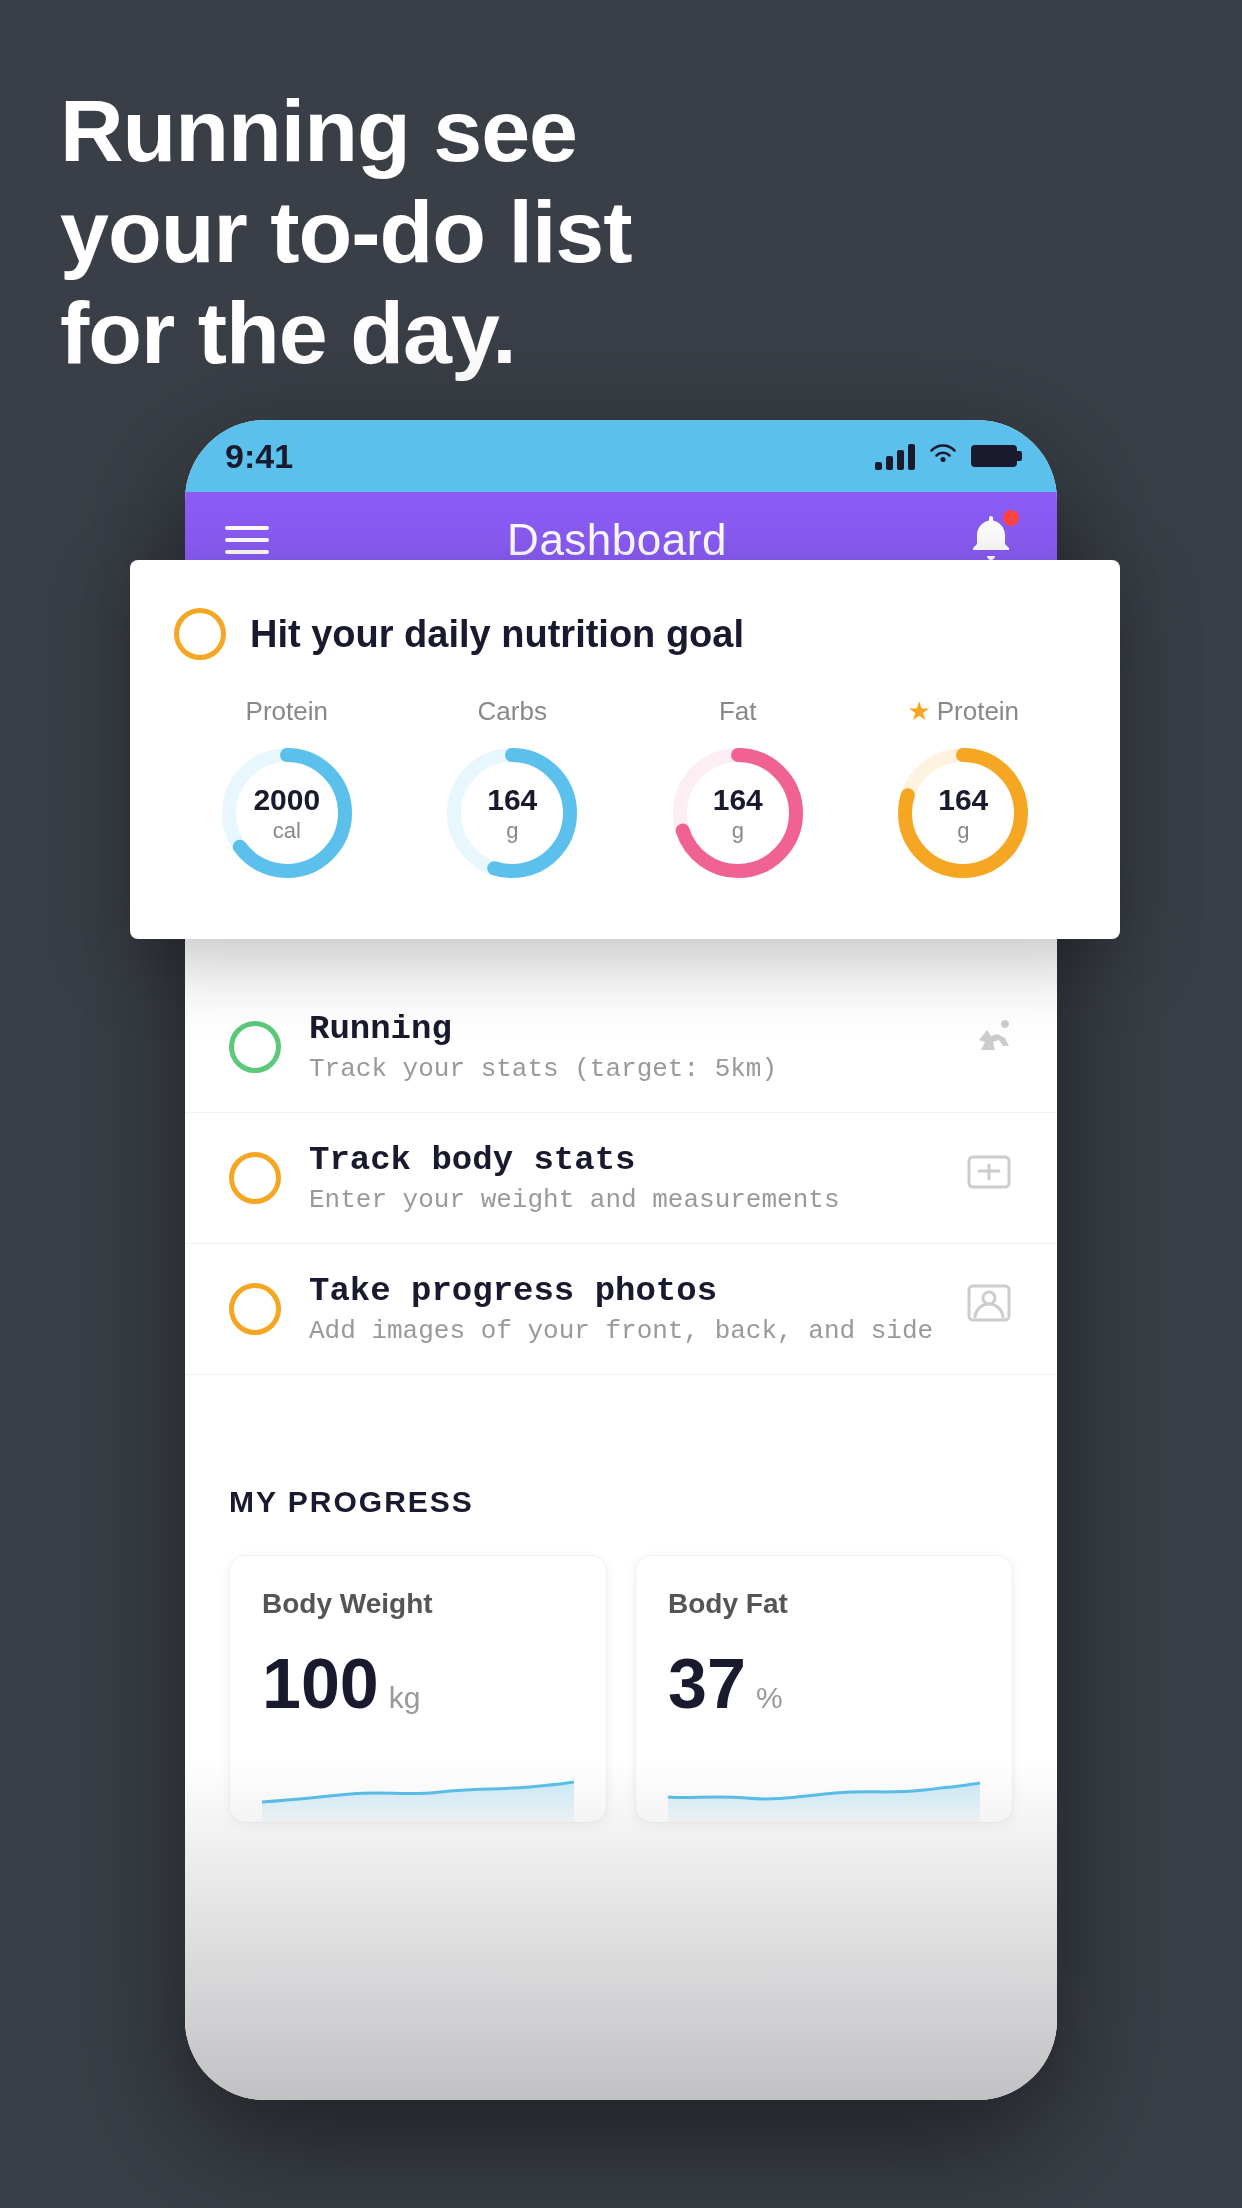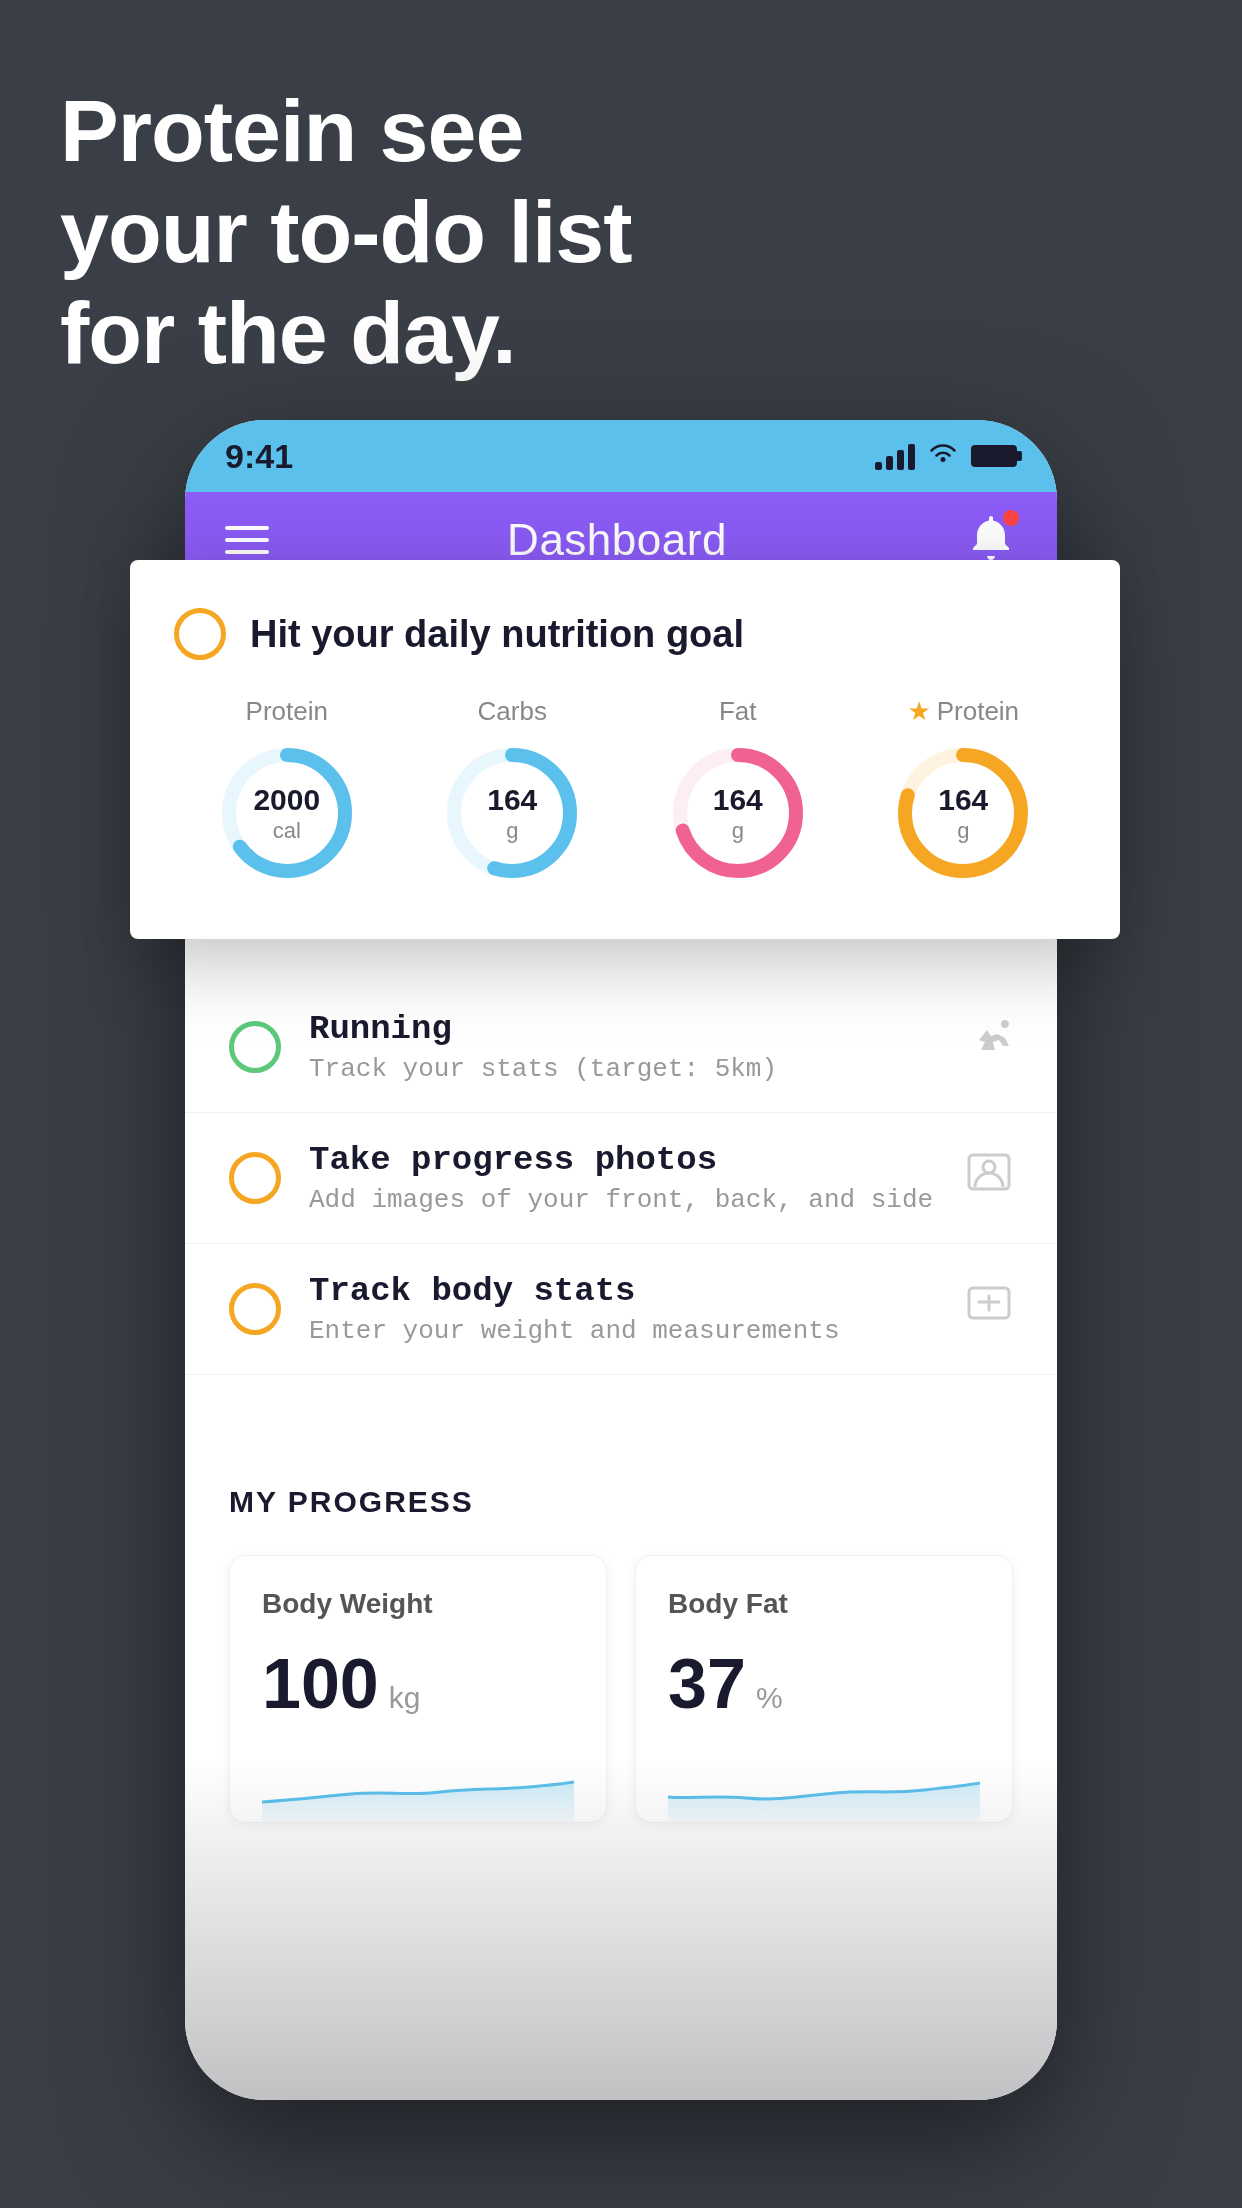--- a/index.html
+++ b/index.html
@@ -390,21 +390,21 @@
       right: 0;
       height: 340px;
       background: linear-gradient(to bottom, transparent, rgba(50,50,60,0.3));
       pointer-events: none;
     }
   </style>
 </head>
 <body>
 
 <div class="headline">
-  <span>Protein see</span><br>
+  <span>Running see</span><br>
   <span>your to-do list</span><br>
   <span>for the day.</span>
 </div>
 
 <div class="phone-frame">
 
   <div class="status-bar">
     <span class="status-time">9:41</span>
     <div class="status-icons">
       <div class="signal-bars">
@@ -455,42 +455,42 @@
         <span class="todo-icon">
           <svg width="48" height="42" viewBox="0 0 48 42" fill="none">
             <path d="M40 8c2.2 0 4-1.8 4-4s-1.8-4-4-4-4 1.8-4 4 1.8 4 4 4zm-8 6l-6 2-4-6-8 10 6 2-4 8h14l-2-8 6-2 4 6h6l-4-8-8-4z" fill="#ccc"></path>
           </svg>
         </span>
       </div>
 
       <div class="todo-item">
         <div class="todo-circle yellow"></div>
         <div class="todo-text-group">
+          <div class="todo-title">Track body stats</div>
+          <div class="todo-subtitle">Enter your weight and measurements</div>
+        </div>
+        <span class="todo-icon">
+          <svg width="48" height="42" viewBox="0 0 48 42" fill="none">
+            <rect x="4" y="6" width="40" height="30" rx="4" stroke="#ccc" stroke-width="3" fill="none"></rect>
+            <path d="M14 20h20M24 14v14" stroke="#ccc" stroke-width="3" stroke-linecap="round"></path>
+          </svg>
+        </span>
+      </div>
+
+      <div class="todo-item">
+        <div class="todo-circle yellow"></div>
+        <div class="todo-text-group">
           <div class="todo-title">Take progress photos</div>
           <div class="todo-subtitle">Add images of your front, back, and side</div>
         </div>
         <span class="todo-icon">
           <svg width="48" height="42" viewBox="0 0 48 42" fill="none">
             <rect x="4" y="4" width="40" height="34" rx="4" stroke="#ccc" stroke-width="3" fill="none"></rect>
             <circle cx="24" cy="16" r="6" stroke="#ccc" stroke-width="3" fill="none"></circle>
             <path d="M10 36c0-7.7 6.3-14 14-14s14 6.3 14 14" stroke="#ccc" stroke-width="3" fill="none"></path>
-          </svg>
-        </span>
-      </div>
-
-      <div class="todo-item">
-        <div class="todo-circle yellow"></div>
-        <div class="todo-text-group">
-          <div class="todo-title">Track body stats</div>
-          <div class="todo-subtitle">Enter your weight and measurements</div>
-        </div>
-        <span class="todo-icon">
-          <svg width="48" height="42" viewBox="0 0 48 42" fill="none">
-            <rect x="4" y="6" width="40" height="30" rx="4" stroke="#ccc" stroke-width="3" fill="none"></rect>
-            <path d="M14 20h20M24 14v14" stroke="#ccc" stroke-width="3" stroke-linecap="round"></path>
           </svg>
         </span>
       </div>
     </div>
 
     <div class="progress-section" style="margin-top: 60px;">
       <div class="progress-title">MY PROGRESS</div>
       <div class="progress-cards">
         <div class="progress-card">
           <div class="progress-card-title">Body Weight</div>

